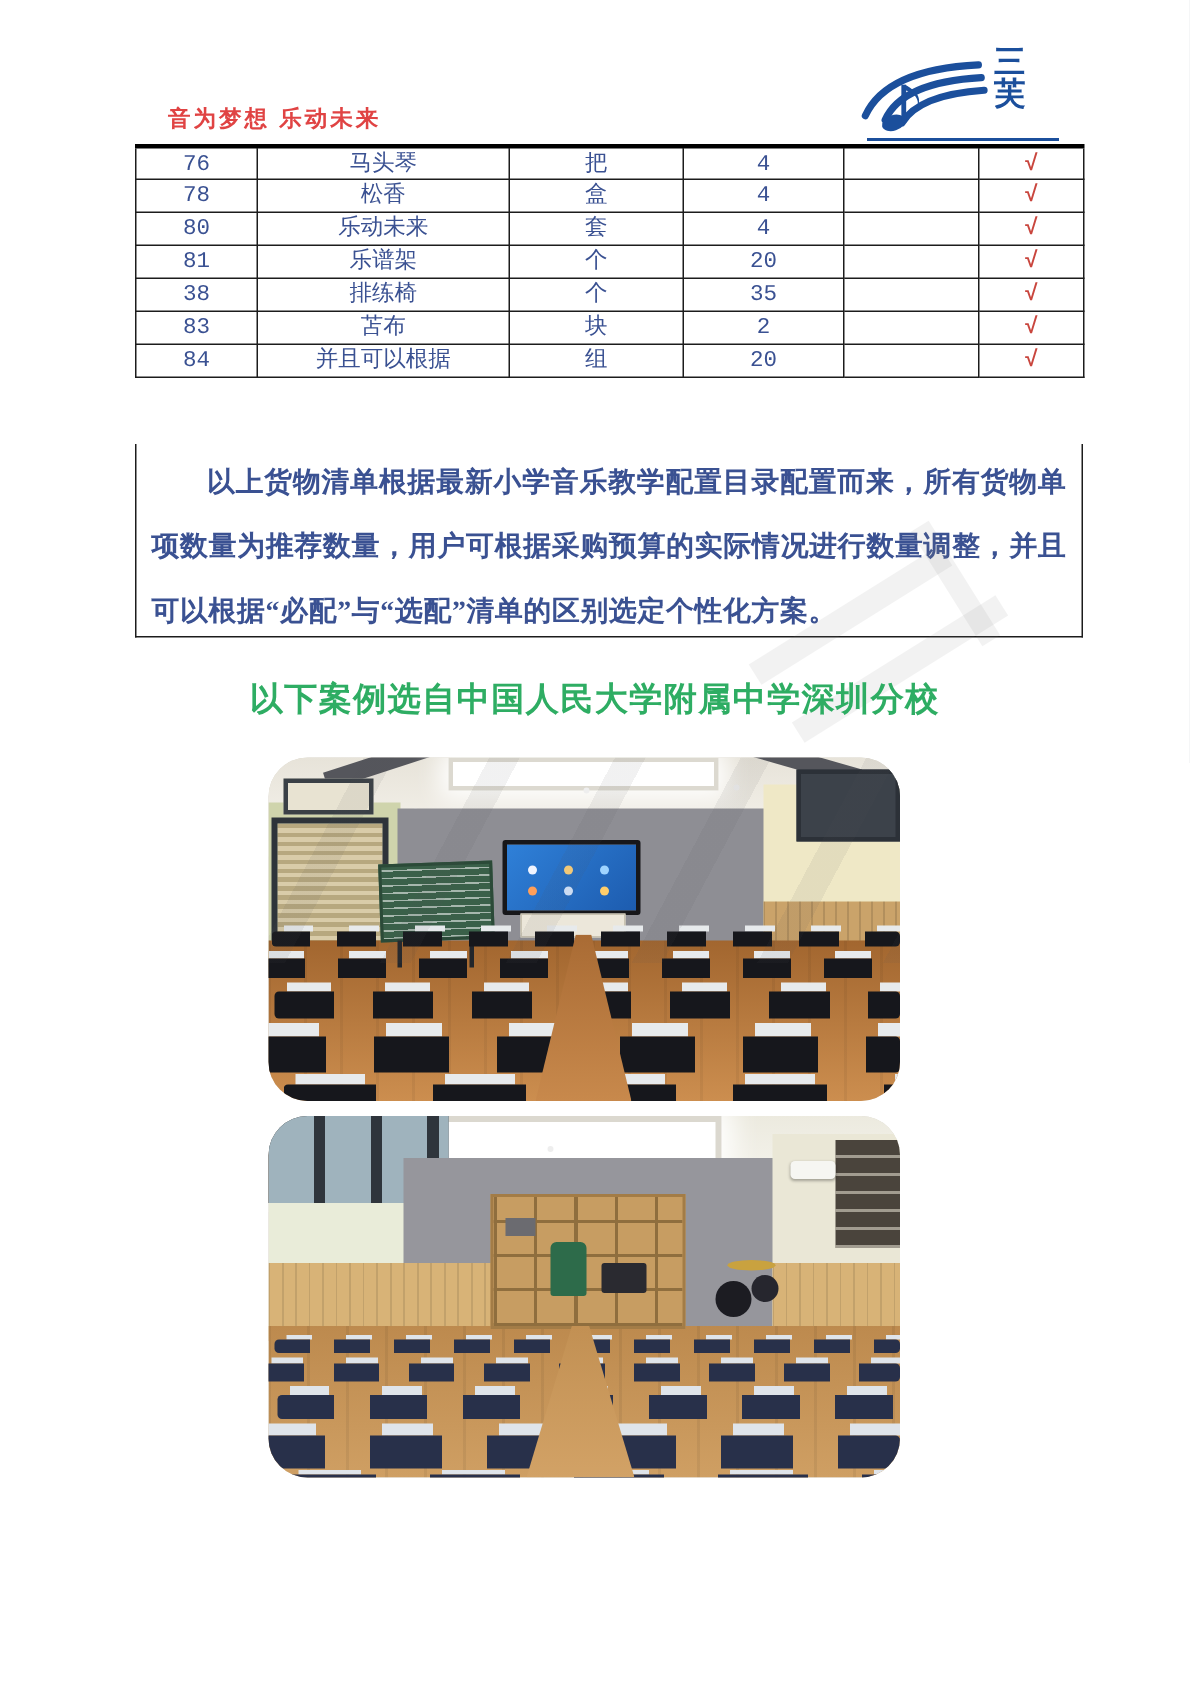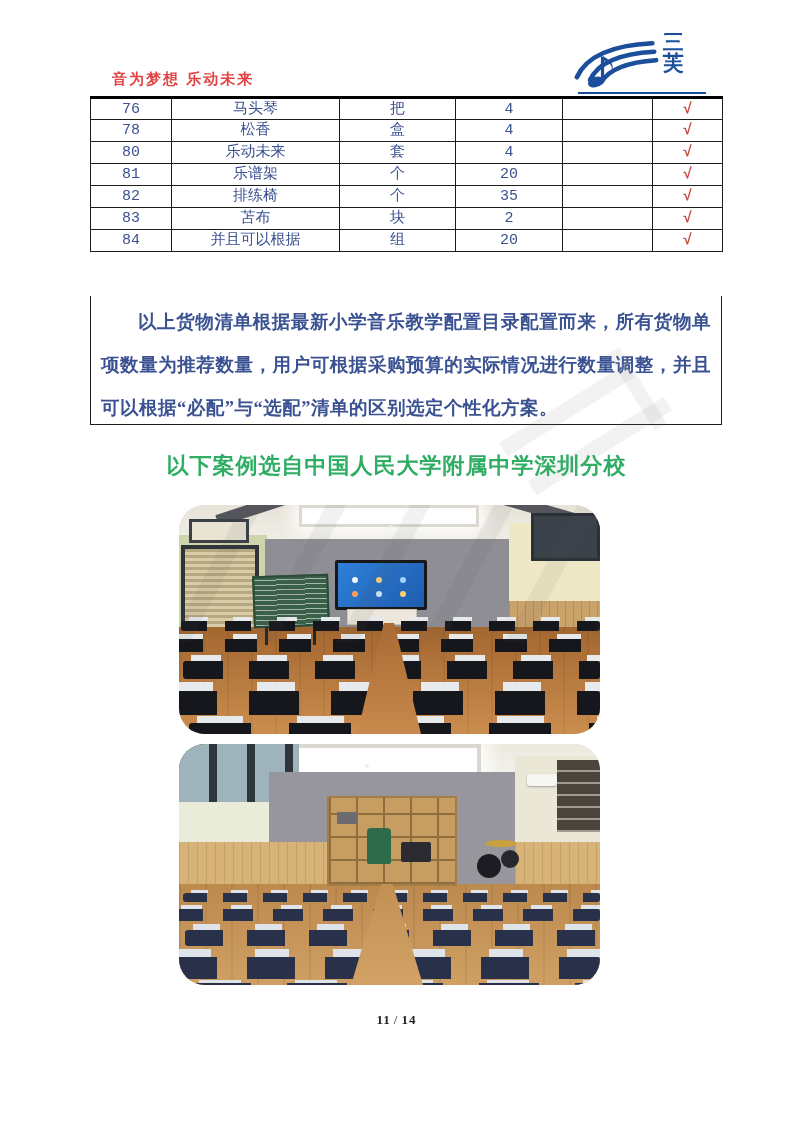--- a/index.html
+++ b/index.html
@@ -223,21 +223,21 @@
         </tr>
         <tr>
           <td>81</td>
           <td>乐谱架</td>
           <td>个</td>
           <td>20</td>
           <td></td>
           <td class="check">√</td>
         </tr>
         <tr>
-          <td>82</td>
+          <td>38</td>
           <td>排练椅</td>
           <td>个</td>
           <td>35</td>
           <td></td>
           <td class="check">√</td>
         </tr>
         <tr>
           <td>83</td>
           <td>苫布</td>
           <td>块</td>
@@ -316,17 +316,14 @@
     <div class="p2-drum1"></div>
     <div class="p2-drum2"></div>
     <div class="chair-row" style="top:146px;height:12px;--bw:24px;--per:40px;left:4px;"></div>
     <div class="chair-row" style="top:161px;height:16px;--bw:30px;--per:50px;left:-6px;"></div>
     <div class="chair-row" style="top:180px;height:22px;--bw:38px;--per:62px;left:6px;"></div>
     <div class="chair-row" style="top:205px;height:30px;--bw:48px;--per:78px;left:-10px;"></div>
     <div class="chair-row" style="top:236px;height:10px;--bw:60px;--per:96px;left:12px;"></div>
     <div class="aisle"></div>
   </div>
 
-  <div class="page-number">
-    <span>11</span><span class="sep">/</span><span>14</span>
-  </div>
 
 </div>
 
 </body></html>

